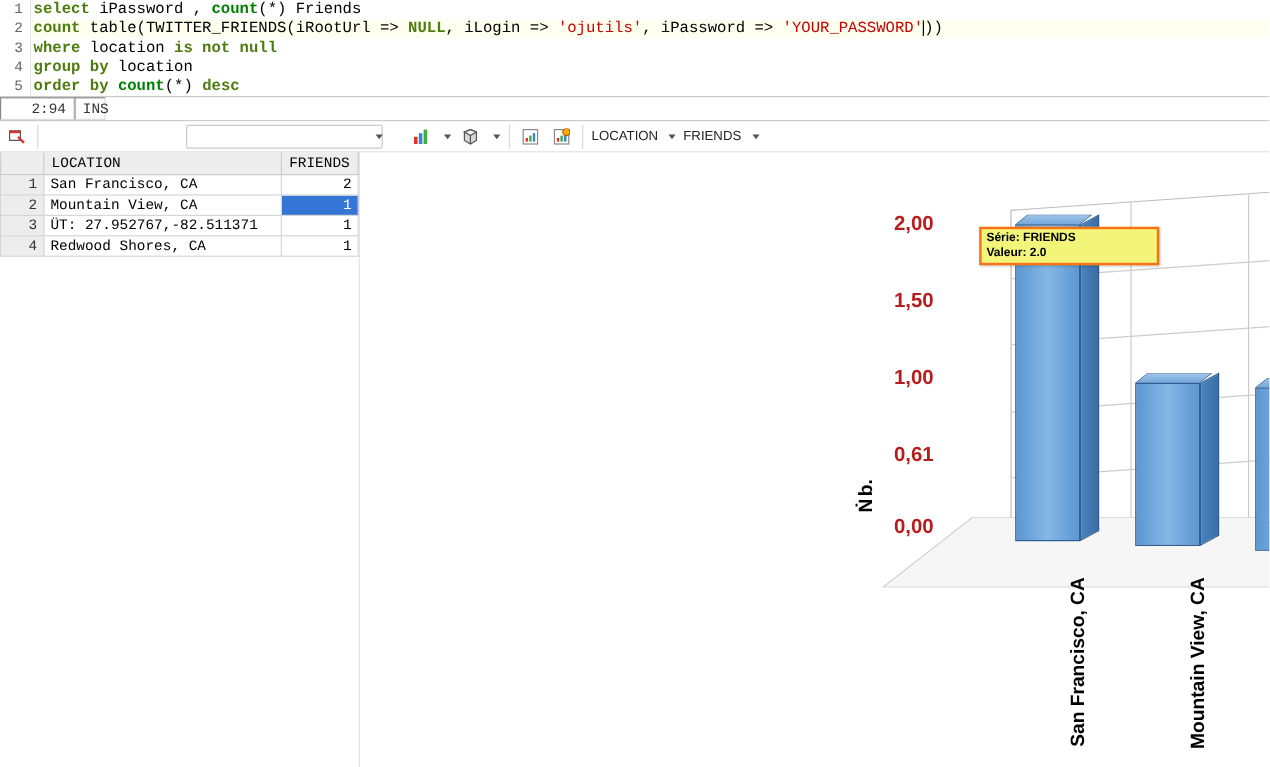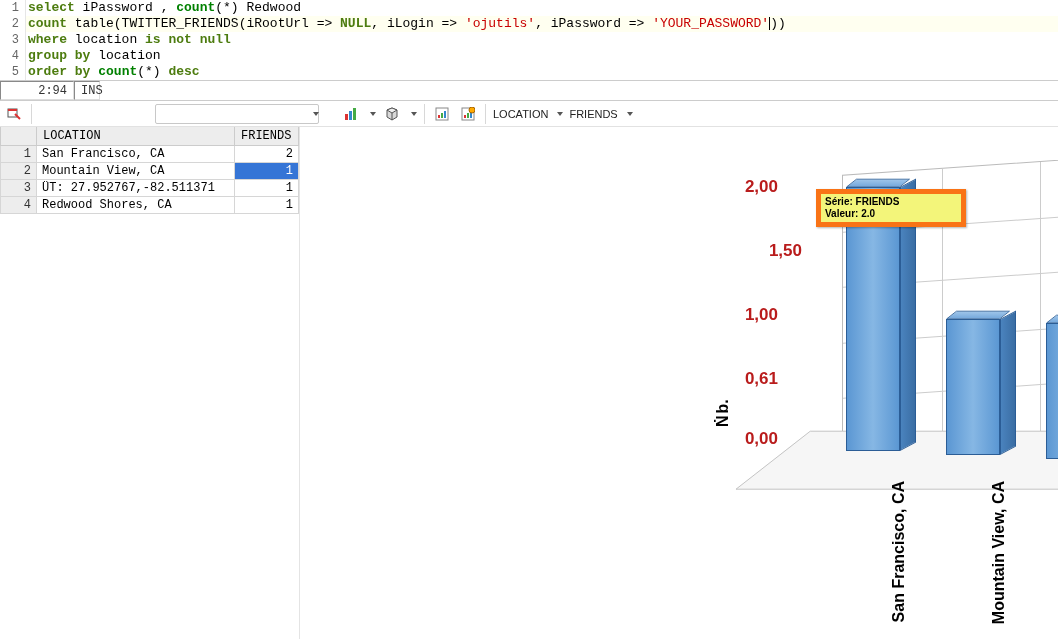--- a/index.html
+++ b/index.html
@@ -12,21 +12,21 @@
   .code-cell { flex: 1; font-family: "Courier New", monospace; font-size: 13px; white-space: pre; padding-left: 2px; }
   .code-cell.hl { background: #fffff0; }
   .kw { color: #4d7c0f; font-weight: bold; }
   .fn { color: #008000; font-weight: bold; }
   .str { color: #c80000; }
   .caret { border-right: 1px solid #000; display: inline-block; height: 13px; vertical-align: middle; }
 
   
   .statusbar { display: flex; border-bottom: 1px solid #ccc; height: 20px; }
   .status-cell { border: 1px inset #ddd; padding: 1px 6px; font-family: "Courier New", monospace; font-size: 12px; line-height: 16px; color: #333; }
-  .status-cell:first-child { width: 74px; text-align: right; }
+  .status-cell:first-child { width: 62px; text-align: right; }
   .status-cell:nth-child(2) { width: 26px; text-align: left; }
 
   
   .toolbar { display: flex; align-items: center; height: 26px; border-bottom: 1px solid #e2e2e2; padding: 0 4px; gap: 6px; }
   .tool-btn { width: 20px; height: 20px; display: inline-flex; align-items: center; justify-content: center; border: 1px solid transparent; cursor: pointer; position: relative; }
   .vsep { width: 1px; height: 20px; background: #d8d8d8; margin: 0 1px; }
   .search-box { display: flex; align-items: center; width: 164px; height: 20px; border: 1px solid #c8c8c8; border-radius: 2px; padding: 0 4px; gap: 4px; }
   .search-box input { border: none; outline: none; flex: 1; font-size: 11px; }
   .dd-caret { width: 0; height: 0; border-left: 3px solid transparent; border-right: 3px solid transparent; border-top: 4px solid #555; margin-left: 3px; }
   .tool-label { font-size: 11px; color: #222; }
@@ -60,29 +60,29 @@
   .floor { position: absolute; left: 10px; top: 260px; width: 430px; height: 146px; background: #f6f6f6; border: 1px solid #bbb; transform: skewX(-52deg) scaleY(0.4); transform-origin: top left; }
 
   
   .bar3d { position: absolute; width: 58px; }
   .bar-front { position: absolute; left: 0; bottom: 0; width: 54px; background: linear-gradient(to right, #5b97d3, #86b7e4 50%, #5b97d3); border: 1px solid #2b5d96; }
   .bar-top { position: absolute; left: 0; width: 54px; height: 20px; background: linear-gradient(to bottom, #a0c6ea, #74a8dc); border: 1px solid #2b5d96; transform: skewX(-52deg) scaleY(0.4); transform-origin: bottom left; }
   .bar-side { position: absolute; bottom: 0; width: 16px; background: linear-gradient(to right, #4a83be, #3a6da3); border: 1px solid #2b5d96; transform: skewY(-28deg); transform-origin: top left; }
 
   .cat-label { position: absolute; top: 340px; font-family: Arial; font-weight: bold; font-size: 16px; color: #000; transform: rotate(-90deg); transform-origin: left top; white-space: nowrap; text-align: right; width: 170px; }
 
-  .tooltip { position: absolute; left: 516px; top: 62px; width: 150px; background: #f3f57a; border: 5px solid #f97316; font-family: Arial; font-size: 10px; font-weight: bold; padding: 2px 4px; line-height: 12px; box-shadow: 1px 1px 2px rgba(0,0,0,0.3); z-index: 50; }
+  .tooltip { position: absolute; left: 516px; top: 62px; width: 150px; background: #f3f57a; border: 2px solid #f97316; font-family: Arial; font-size: 10px; font-weight: bold; padding: 2px 4px; line-height: 12px; box-shadow: 1px 1px 2px rgba(0,0,0,0.3); z-index: 50; }
 </style>
 </head>
 <body>
 
 <div class="sql-editor">
   <div class="sql-row">
     <div class="gutter">1</div>
-    <div class="code-cell"><span class="kw">select</span><span> iPassword , </span><span class="fn">count</span><span>(*) Redwood</span></div>
+    <div class="code-cell"><span class="kw">select</span><span> iPassword , </span><span class="fn">count</span><span>(*) Friends</span></div>
   </div>
   <div class="sql-row">
     <div class="gutter">2</div>
     <div class="code-cell hl"><span class="kw">count</span><span> table(TWITTER_FRIENDS(iRootUrl =&gt; </span><span class="kw">NULL</span><span>, iLogin =&gt; </span><span class="str">'ojutils'</span><span>, iPassword =&gt; </span><span class="str">'YOUR_PASSWORD'</span><span class="caret"></span><span>))</span></div>
   </div>
   <div class="sql-row">
     <div class="gutter">3</div>
     <div class="code-cell"><span class="kw">where</span><span> location </span><span class="kw">is not null</span></div>
   </div>
   <div class="sql-row">
@@ -195,21 +195,21 @@
         <td class="num val">1</td>
       </tr>
     </tbody>
       </table>
   </div>
 
   <div class="right-pane">
     <div class="chart-wrap">
 
       <div class="ylabel" style="left:418px; top:50px">2,00</div>
-      <div class="ylabel" style="left:442px; top:114px">1,50</div>
+      <div class="ylabel" style="left:418px; top:114px">1,50</div>
       <div class="ylabel" style="left:418px; top:178px">1,00</div>
       <div class="ylabel" style="left:418px; top:242px">0,61</div>
       <div class="ylabel" style="left:418px; top:302px">0,00</div>
 
       <div class="axis-title-y"><span class="dot">Ṅ</span>b.</div>
 
       <div class="plot">
         <div class="backwall">
           <div class="bw-hline" style="top:20%"></div>
           <div class="bw-hline" style="top:40%"></div>

